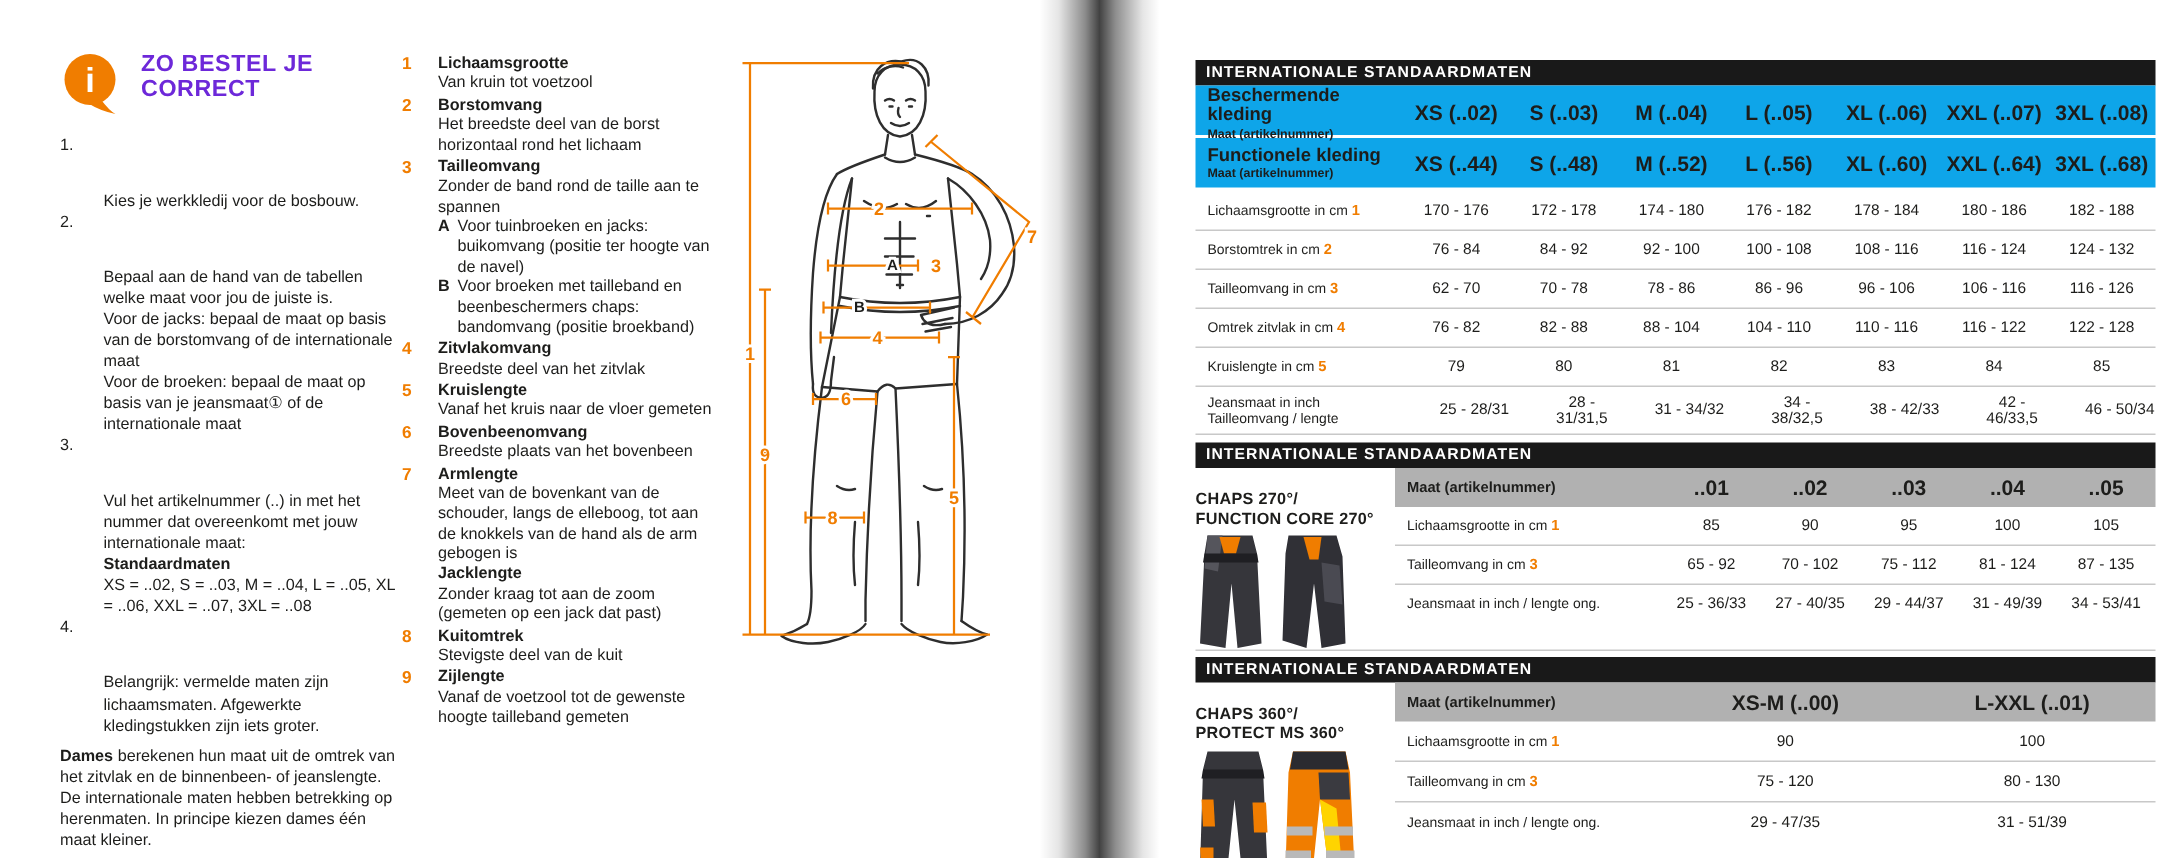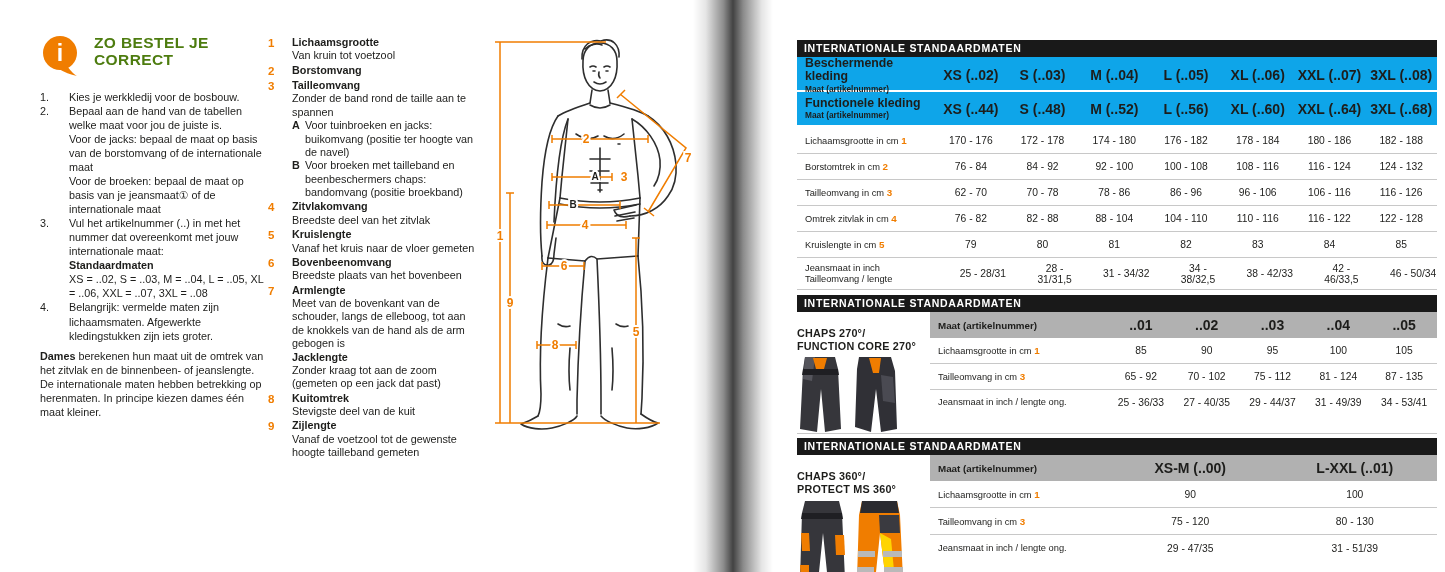--- a/index.html
+++ b/index.html
@@ -10,26 +10,26 @@
 
   
   .fold{position:absolute;left:693px;top:0;width:80px;height:572px;
     background:linear-gradient(90deg, rgba(0,0,0,0) 0%, rgba(0,0,0,0.10) 16%,
       rgba(0,0,0,0.45) 38%, rgba(0,0,0,0.74) 50%, rgba(0,0,0,0.45) 63%,
       rgba(0,0,0,0.10) 86%, rgba(0,0,0,0) 100%);}
 
   
   .intro{position:absolute;left:40px;top:34px;width:224px;}
   .intro-head{display:flex;align-items:flex-start;gap:10px;margin-bottom:12px;}
-  .title{margin:0;color:#4d7c0f;font-size:15.5px;font-weight:bold;
+  .title{margin:0;color:#6d28d9;font-size:15.5px;font-weight:bold;
          line-height:1.12;letter-spacing:.4px;width:140px;}
   .steps{margin:0;padding:0;list-style:none;font-size:10.8px;line-height:1.3;}
   .step{display:flex;}
   .step .n{width:29px;flex:0 0 29px;}
-  .step .st{flex:1;}
+  .step .st{flex:1;margin-top:37px;}
   .bld{font-weight:bold;}
   .dames{margin:6px 0 0 0;font-size:10.8px;line-height:1.3;}
 
   
   .defs{position:absolute;left:268px;top:36px;width:212px;font-size:10.8px;line-height:1.24;}
   .def{display:flex;margin-bottom:1px;}
   .def .dn{width:24px;flex:0 0 24px;color:#F07D00;font-weight:bold;font-size:11.5px;}
   .def .dc{flex:1;}
   .term{font-weight:bold;}
   .sub{display:flex;}
@@ -133,20 +133,21 @@
       <span class="dn">1</span>
       <div class="dc">
           <div class="term">Lichaamsgrootte</div>
         <div>Van kruin tot voetzool</div>
         </div>
     </div>
     <div class="def">
       <span class="dn">2</span>
       <div class="dc">
           <div class="term">Borstomvang</div>
+        <div>Het breedste deel van de borst horizontaal rond het lichaam</div>
         </div>
     </div>
     <div class="def">
       <span class="dn">3</span>
       <div class="dc">
           <div class="term">Tailleomvang</div>
         <div>Zonder de band rond de taille aan te spannen</div>
         <div class="sub">
           <span class="sl">A</span>
           <div>Voor tuinbroeken en jacks: buikomvang (positie ter hoogte van de navel)</div>

